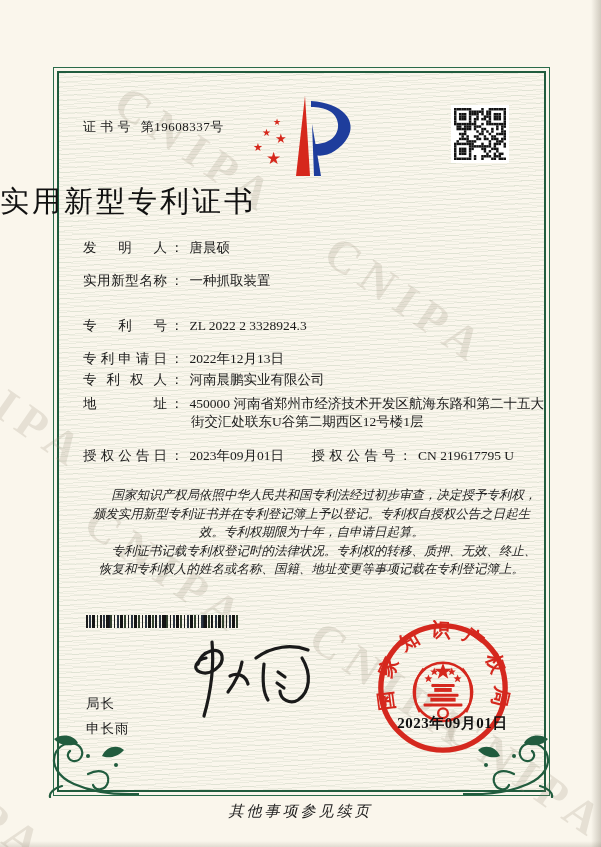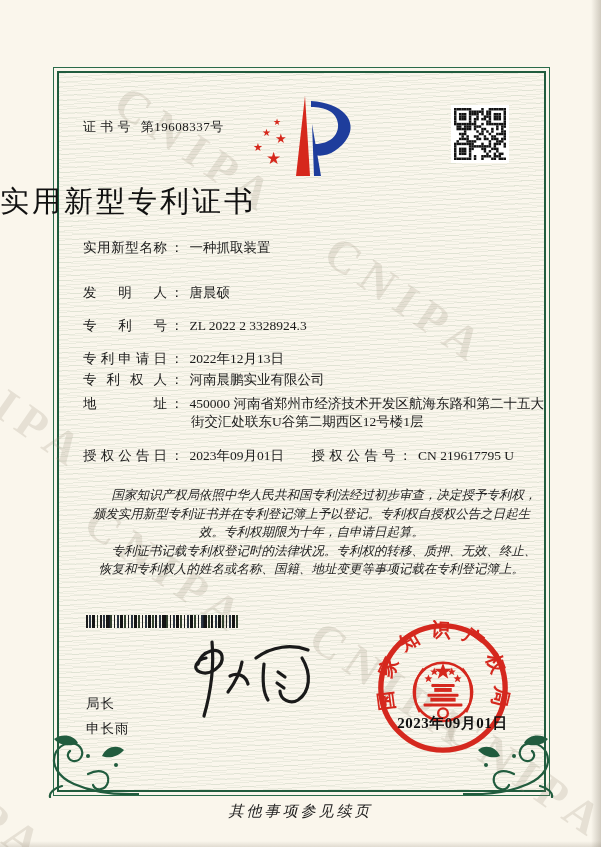--- a/index.html
+++ b/index.html
@@ -369,25 +369,25 @@
         <rect x="41.6" y="52.0" width="2.6" height="2.6"></rect>
         <rect x="46.8" y="52.0" width="2.6" height="2.6"></rect>
         <rect x="49.4" y="52.0" width="2.6" height="2.6"></rect>
         <rect x="52.0" y="52.0" width="2.6" height="2.6"></rect>
       </svg>
   </div>
 
   <div class="title">实用新型专利证书</div>
 
   <div class="fields">
+    <div class="frow r2">
+      <span class="flabel">发明人</span><span class="fcolon">：</span><span class="fval">唐晨硕</span>
+    </div>
     <div class="frow r1">
       <span class="flabel">实用新型名称</span><span class="fcolon">：</span><span class="fval">一种抓取装置</span>
-    </div>
-    <div class="frow r2">
-      <span class="flabel">发明人</span><span class="fcolon">：</span><span class="fval">唐晨硕</span>
     </div>
     <div class="frow r3">
       <span class="flabel">专利号</span><span class="fcolon">：</span><span class="fval">ZL 2022 2 3328924.3</span>
     </div>
     <div class="frow r4">
       <span class="flabel">专利申请日</span><span class="fcolon">：</span><span class="fval">2022年12月13日</span>
     </div>
     <div class="frow r5">
       <span class="flabel">专利权人</span><span class="fcolon">：</span><span class="fval">河南晨鹏实业有限公司</span>
     </div>

